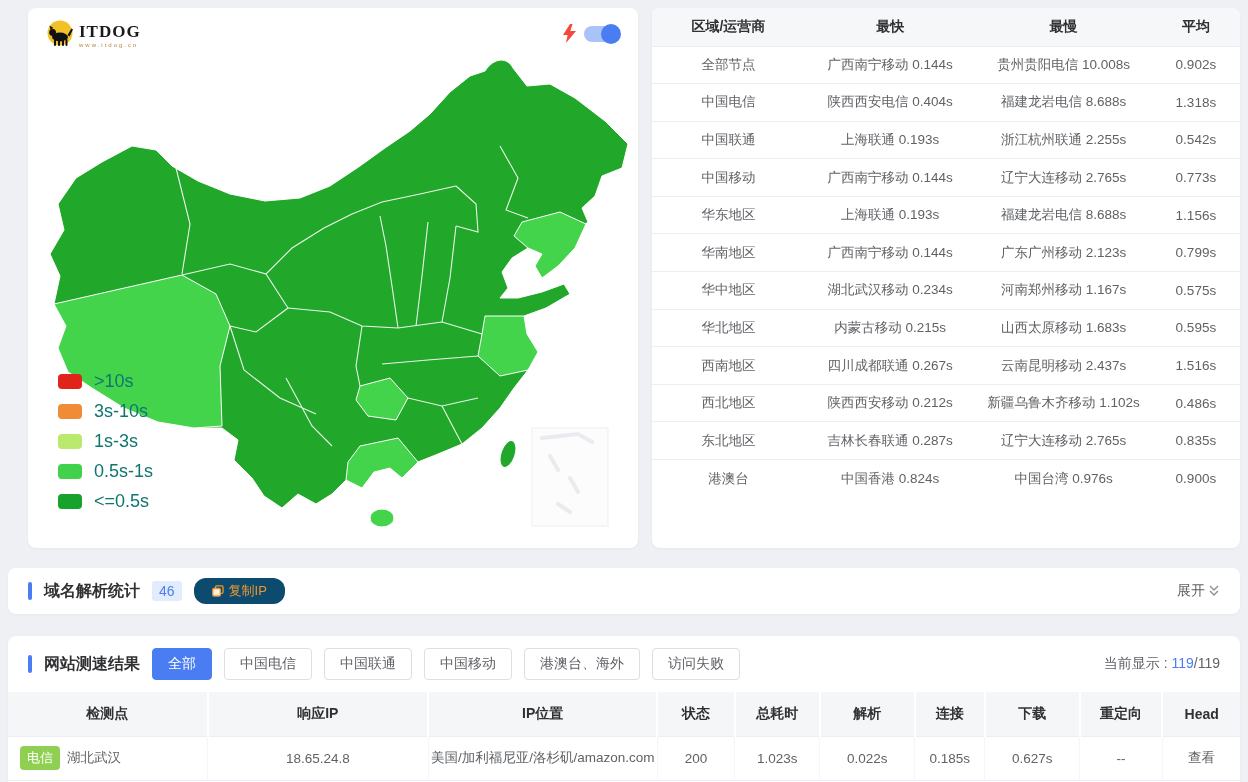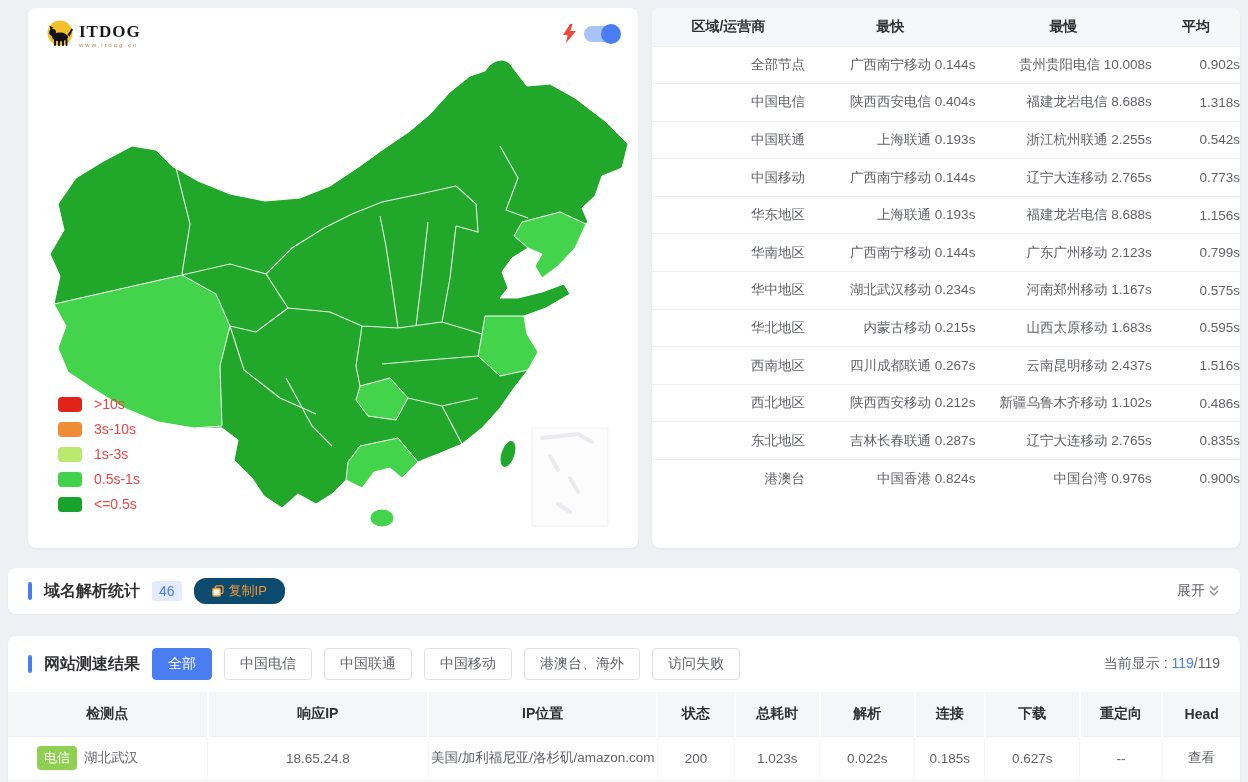--- a/index.html
+++ b/index.html
@@ -24,34 +24,34 @@
   .logo-text-wrap{display:flex; flex-direction:column; line-height:1;}
   .logo-title{font-family:"Liberation Serif","DejaVu Serif",serif; font-weight:bold; font-size:17px; letter-spacing:1px; color:#1a1a1a;}
   .logo-sub{font-size:6px; color:#b0894a; letter-spacing:2px; margin-top:2px;}
   .map-tools{position:absolute; right:18px; top:16px; display:flex; align-items:center; gap:8px;}
   .toggle{position:relative; width:36px; height:16px; border-radius:8px; background:#a9c3f7; cursor:pointer;}
   .toggle .knob{position:absolute; right:-1px; top:-2px; width:20px; height:20px; border-radius:50%; background:var(--blue);}
   .china-map{position:absolute; left:2px; top:18px;}
   .map-legend{position:absolute; left:30px; bottom:36px;}
   .lg-item{display:flex; align-items:center; gap:12px; margin-top:9px;}
   .lg-swatch{width:24px; height:15px; border-radius:4px;}
-  .lg-label{font-size:14px; color:#ef4444;text-align:right;}
+  .lg-label{font-size:18px; color:#0f766e;text-align:right;}
   
   .region-panel{flex:1; height:540px; overflow:hidden; display:flex; flex-direction:column;}
   .region-head{display:flex; align-items:center; padding:11px 12px 9px 14px;}
   .seg-tab{font-size:15px; color:var(--txt2); padding:5px 10px; border-radius:4px; cursor:pointer; margin-right:10px;}
   .seg-tab.active{background:var(--blue); color:#fff; font-weight:bold;}
   .region-head .right-group{margin-left:auto; display:flex; align-items:center; gap:8px;}
   .count-badge{background:var(--blue-light); color:var(--blue); border-radius:3px; padding:2px 7px; font-size:14px;}
   .monitor-text{font-size:14px; color:var(--txt);}
   .progress{width:186px; height:18px; border-radius:9px; background:var(--blue); color:#fff;
             font-size:12px; font-weight:bold; display:flex; align-items:center; justify-content:center;}
   table{border-collapse:collapse; width:100%; table-layout:fixed;}
   .region-table th{height:38px; background:var(--hdr-bg); font-size:14px; font-weight:bold; color:var(--txt); text-align:center;}
-  .region-table td{height:37.6px; text-align:right; font-size:13.5px; color:var(--txt2); border-top:1px solid var(--line); white-space:nowrap; overflow:hidden;}
+  .region-table td{height:37.6px; text-align:center; font-size:13.5px; color:var(--txt2); border-top:1px solid var(--line); white-space:nowrap; overflow:hidden;}
   
   .dns-panel{margin-top:20px; height:46px; display:flex; align-items:center; padding:0 20px; gap:12px;}
   .accent-bar{width:4px; height:18px; background:var(--blue); border-radius:2px;}
   .section-title{font-size:16px; font-weight:bold; color:var(--txt);}
   .copy-ip-btn{display:flex; align-items:center; gap:5px; background:#0c4a6e; color:#f0962f; font-size:13px;
                border:none; border-radius:12px; padding:4px 18px; cursor:pointer; font-family:inherit;}
   .expand-btn{margin-left:auto; display:flex; align-items:center; gap:3px; color:var(--txt2); font-size:14px; cursor:pointer;}
   
   .speed-panel{margin-top:22px; overflow:hidden;}
   .speed-head{display:flex; align-items:center; padding:12px 20px; gap:12px;}
@@ -59,21 +59,21 @@
               padding:6px 15px; cursor:pointer; font-family:inherit;}
   .filter-tab.active{background:var(--blue); border-color:var(--blue); color:#fff;}
   .display-count{margin-left:auto; font-size:14px; color:var(--txt2);}
   .display-count .cur{color:var(--blue);}
   .speed-table th{height:44px; background:#f5f6f8; font-size:14px; font-weight:bold; color:var(--txt);
                   text-align:center; border-right:2px solid #fff;}
   .speed-table th:last-child{border-right:none;}
   .speed-table td{height:44px; text-align:center; font-size:13.5px; color:var(--txt2);
                   border-top:1px solid var(--line); border-right:1px solid #f5f6f8; white-space:nowrap; overflow:hidden;}
   .speed-table td:last-child{border-right:none;}
-  .node-cell{text-align:left !important; padding-left:29px;}
+  .node-cell{text-align:left !important; padding-left:12px;}
   .isp-badge{display:inline-block; background:#8fd053; color:#fff; font-size:13px; border-radius:4px;
              padding:3px 7px; margin-right:7px;}
   .total-time{color:#b0a43e;}
   .head-link{cursor:pointer;}
   .next-row-hint{height:8px; border-top:1px solid var(--line);}
 </style>
 </head>
 <body>
 
 <div class="page">

